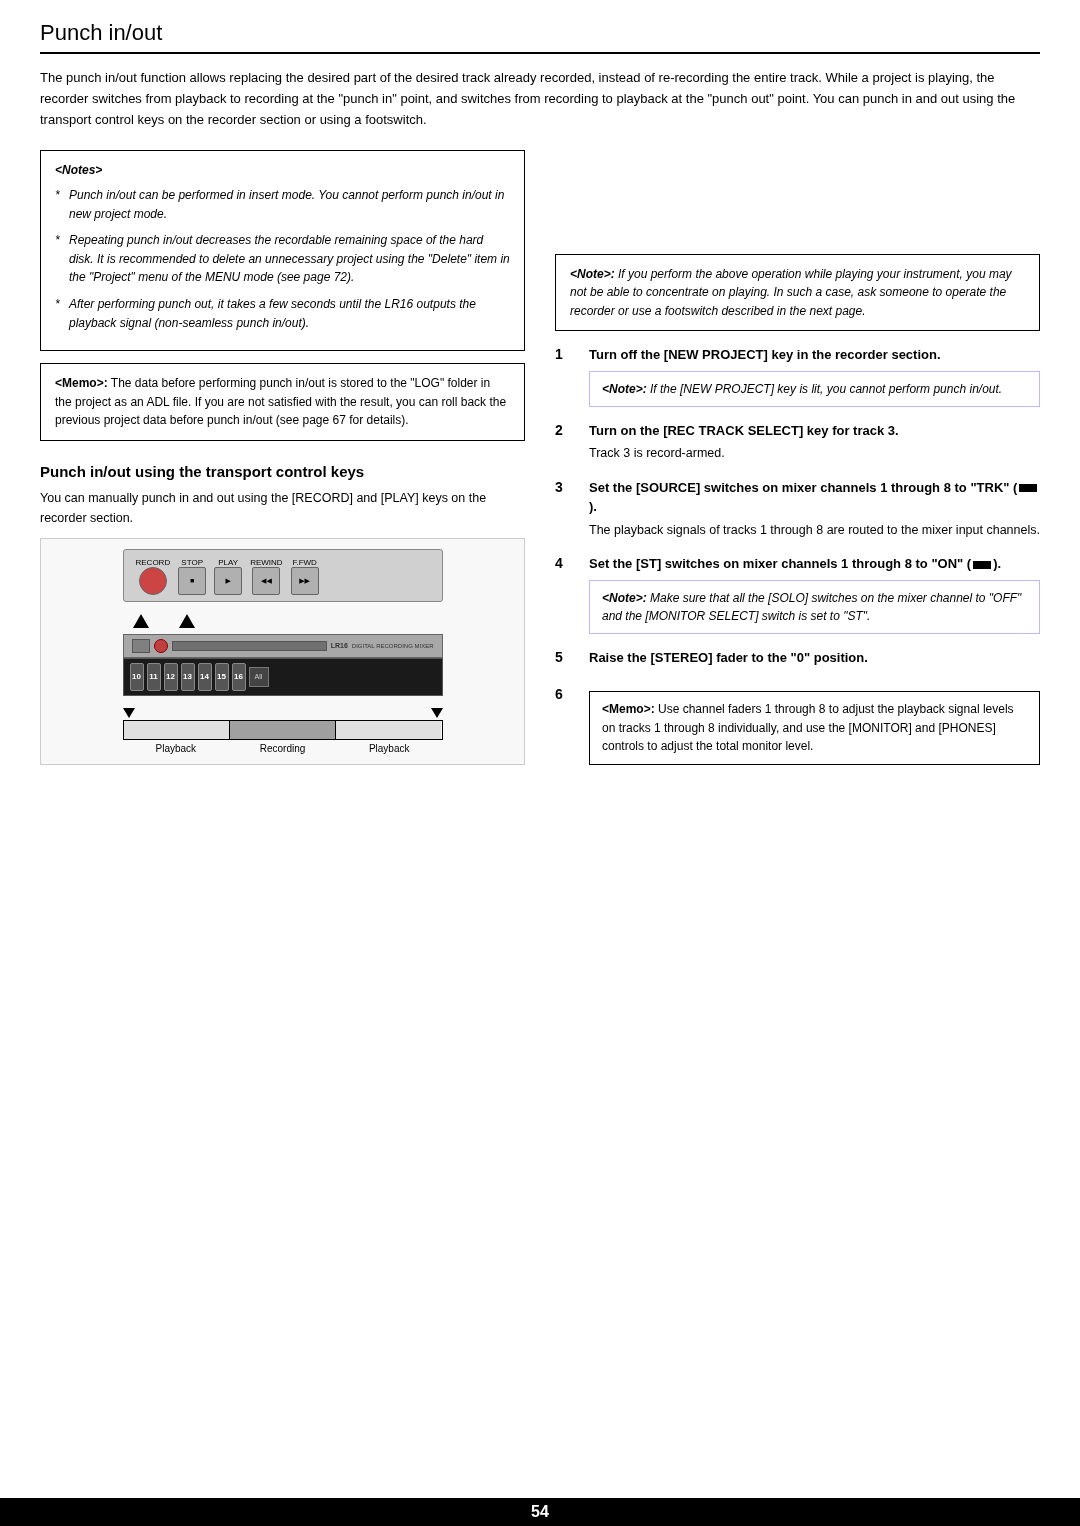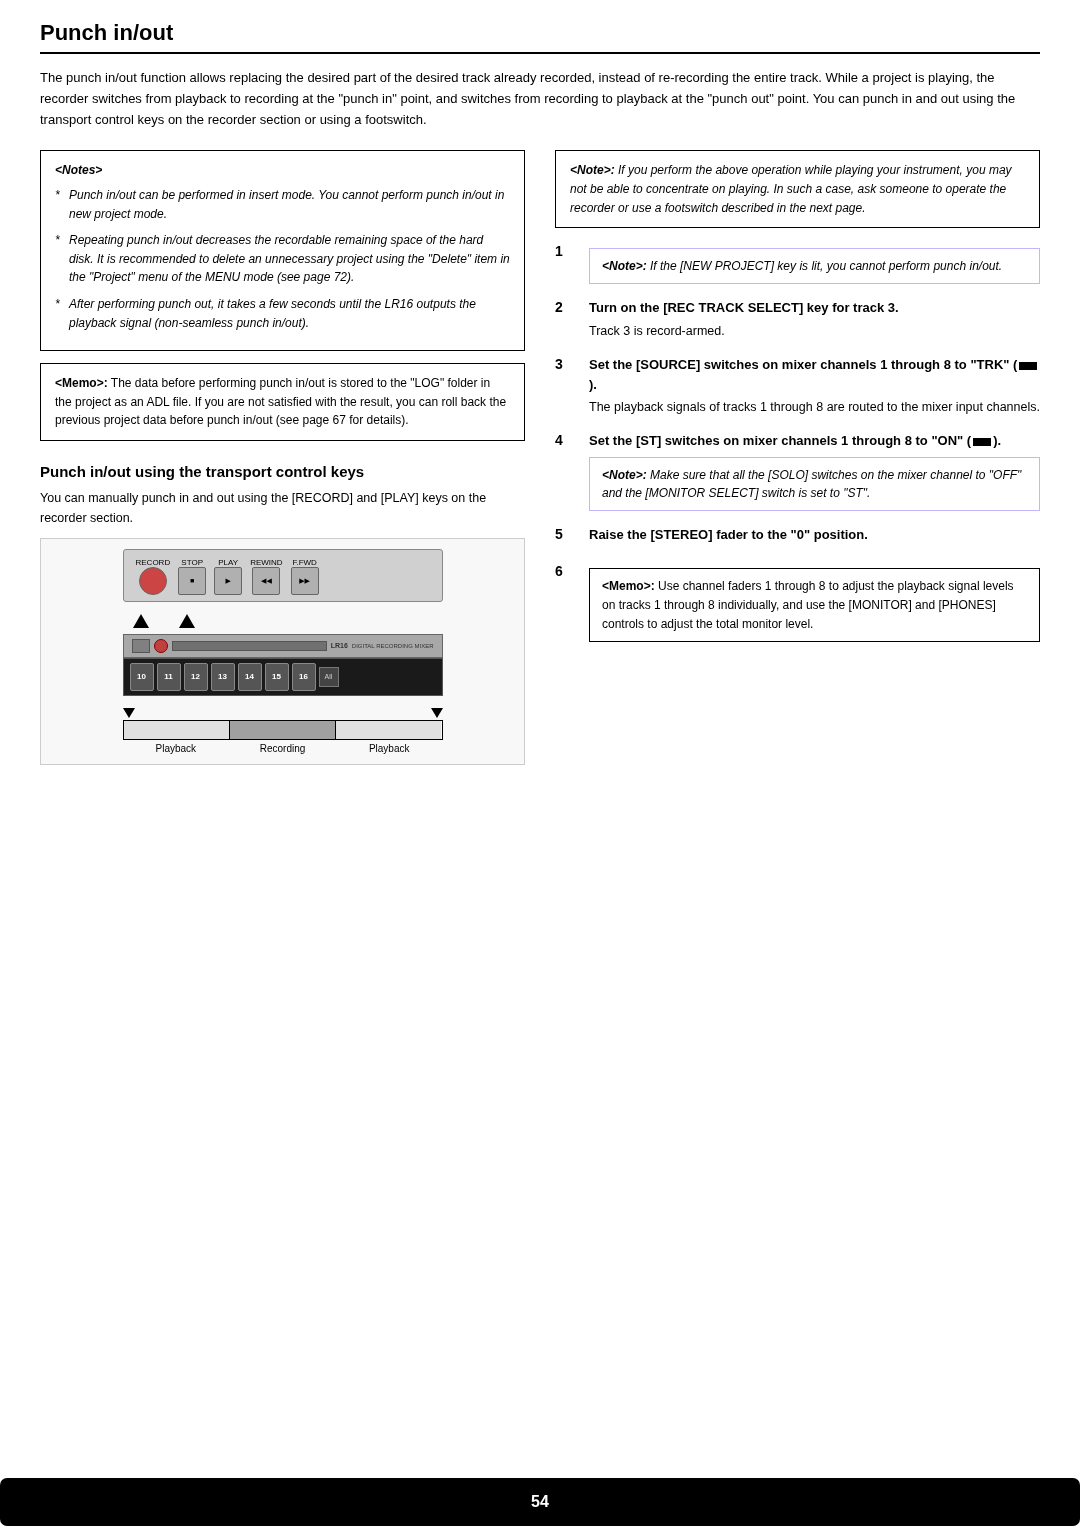--- a/index.html
+++ b/index.html
@@ -20,34 +20,35 @@
     .top-bar {
       border-bottom: 3px solid #000;
       padding: 8px 40px;
       font-size: 12px;
     }
     .content {
       padding: 20px 40px 60px 40px;
     }
     .page-title {
       font-size: 22px;
-      font-weight: bold;
+      font-weight: normal;
       border-bottom: 2px solid #000;
       padding-bottom: 6px;
       margin-bottom: 14px;
     }
     .intro-text {
       font-size: 13px;
       line-height: 1.6;
       margin-bottom: 20px;
     }
     .two-col {
       display: flex;
       gap: 30px;
       margin-bottom: 20px;
+      align-items: flex-end;
     }
     .col-left {
       flex: 1;
     }
     .col-right {
       flex: 1;
     }
     .notes-box {
       border: 1px solid #000;
       padding: 10px 14px;
@@ -181,21 +182,21 @@
     .track-row {
       width: 320px;
       background: #1a1a1a;
       border: 1px solid #555;
       padding: 4px 6px;
       display: flex;
       gap: 3px;
       align-items: center;
     }
     .track-btn {
-      width: 24px;
+      width: 14px;
       height: 28px;
       background: #555;
       border: 1px solid #888;
       border-radius: 2px;
       display: flex;
       align-items: center;
       justify-content: center;
       font-size: 8px;
       color: #fff;
       font-weight: bold;
@@ -294,26 +295,25 @@
       padding: 8px 12px;
       font-size: 12px;
       line-height: 1.55;
       margin-top: 6px;
     }
     .bottom-bar {
       position: absolute;
       bottom: 0;
       left: 0;
       right: 0;
-      height: 48px;
+      height: 28px;
       background: #000;
       display: flex;
       align-items: center;
       justify-content: center;
-      border-radius: 7px;
     }
     .page-number {
       color: #fff;
       font-size: 16px;
       font-weight: bold;
     }
     .tl-arrow-down {
       display: inline-block;
       width: 0;
       height: 0;
@@ -445,20 +445,21 @@
         <div class="note-italic-box">
           <span class="note-label">&lt;Note&gt;: </span><span>If you perform the above operation while playing your instrument, you may not be able to concentrate on playing. In such a case, ask someone to operate the recorder or use a footswitch described in the next page.</span>
         </div>
 
 
         <div class="steps-section">
 
           <div class="step">
             <div class="step-num">1</div>
             <div class="step-content">
+              <div class="step-title">Turn off the [NEW PROJECT] key in the recorder section.</div>
               <div class="step-note">
                 <span style="font-weight:bold;">&lt;Note&gt;: </span><span>If the [NEW PROJECT] key is lit, you cannot perform punch in/out.</span>
               </div>
             </div>
           </div>
 
           <div class="step">
             <div class="step-num">2</div>
             <div class="step-content">
               <div class="step-title">Turn on the [REC TRACK SELECT] key for track 3.</div>

